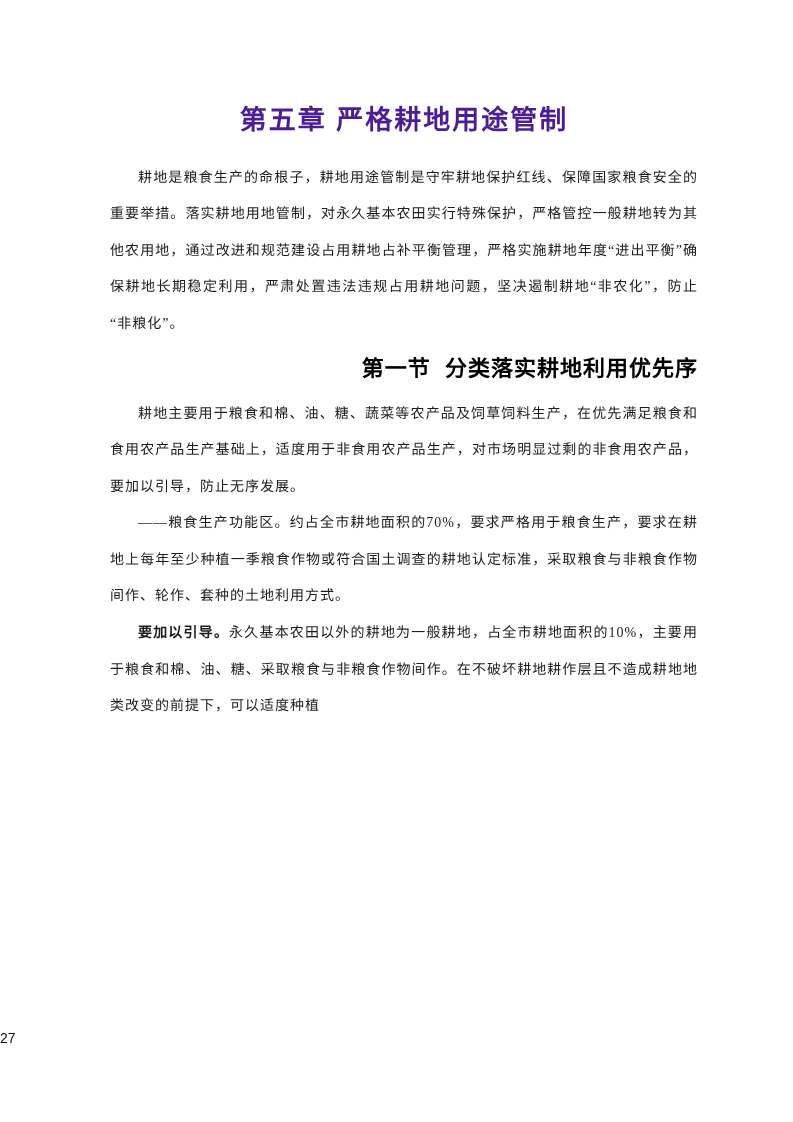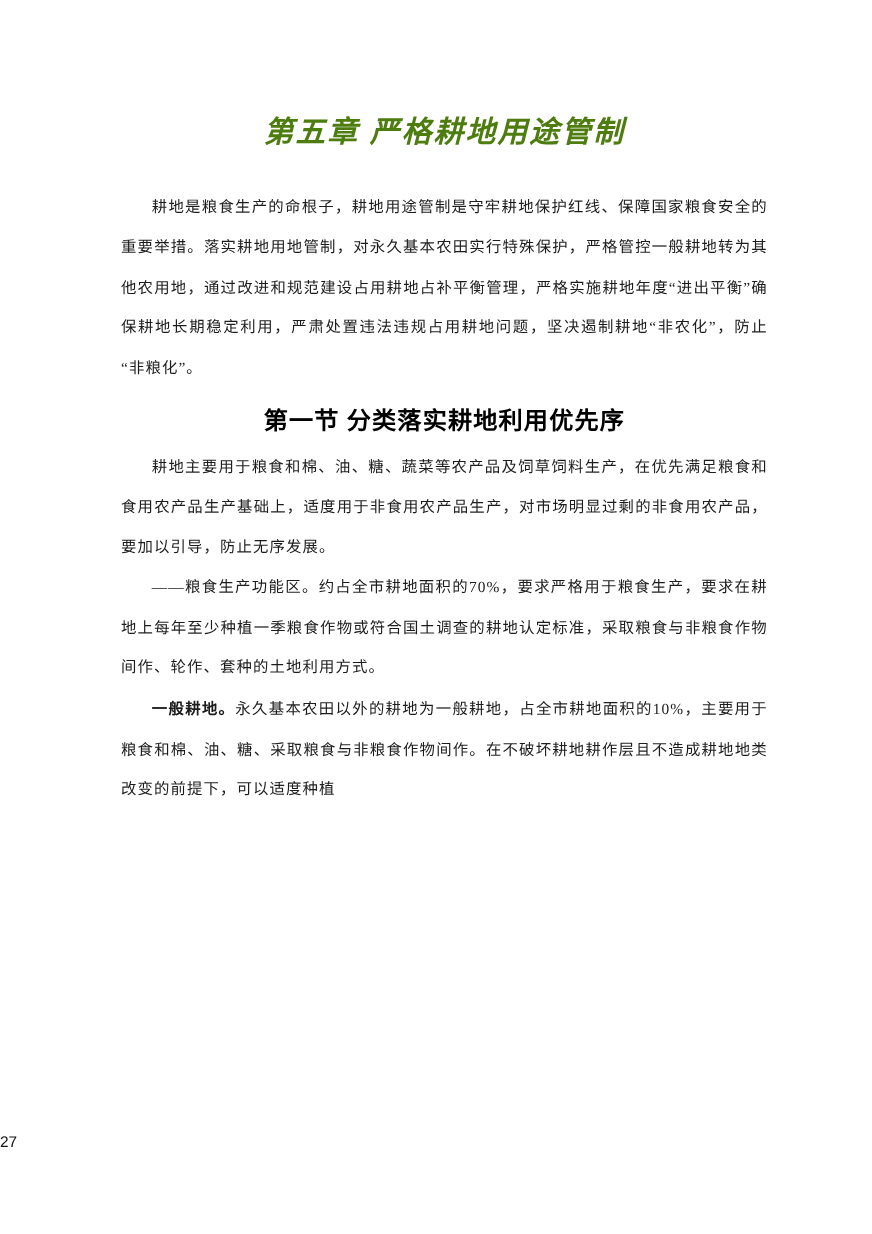--- a/index.html
+++ b/index.html
@@ -16,46 +16,45 @@
     font-family: "Liberation Serif", "DejaVu Serif", serif;
     color: #1c1c1c;
   }
   .content {
     position: absolute;
     left: 110px;
     top: 0;
     width: 588px;
   }
   .chapter-title {
-    margin: 102px 0 34px 0;
+    margin: 102px 0 22px 0;
     font-family: "Liberation Sans", "DejaVu Sans", sans-serif;
     font-weight: bold;
     font-size: 27px;
     line-height: 36px;
     text-align: center;
     letter-spacing: 2px;
-    color: #4d7c0f;
-    font-style: italic;
+    color: #4c1d95;
   }
   p.body-para {
     margin: 0;
     font-size: 14px;
     line-height: 36.4px;
     letter-spacing: 1px;
     text-align: justify;
     text-indent: 2em;
     word-break: break-all;
   }
   .section-title {
     margin: 14px 0 10px 0;
-    font-family: Liberation Serif, serif;
+    font-family: Liberation Mono, monospace;
     font-weight: bold;
     font-size: 22px;
     line-height: 30px;
-    text-align: center;
+    text-align: right;
     letter-spacing: 1px;
     color: #000000;
   }
   .lead-bold {
     font-family: "Liberation Sans", "DejaVu Sans", sans-serif;
     font-weight: bold;
   }
   .page-number {
     position: absolute;
     left: 0;
@@ -78,18 +77,18 @@
     <p class="body-para">耕地是粮食生产的命根子，耕地用途管制是守牢耕地保护红线、保障国家粮食安全的重要举措。落实耕地用地管制，对永久基本农田实行特殊保护，严格管控一般耕地转为其他农用地，通过改进和规范建设占用耕地占补平衡管理，严格实施耕地年度“进出平衡”确保耕地长期稳定利用，严肃处置违法违规占用耕地问题，坚决遏制耕地“非农化”，防止“非粮化”。</p>
 
     <h2 class="section-title">第一节 分类落实耕地利用优先序</h2>
 
     <p class="body-para">耕地主要用于粮食和棉、油、糖、蔬菜等农产品及饲草饲料生产，在优先满足粮食和食用农产品生产基础上，适度用于非食用农产品生产，对市场明显过剩的非食用农产品，要加以引导，防止无序发展。</p>
 
 
     <p class="body-para">——粮食生产功能区。约占全市耕地面积的70%，要求严格用于粮食生产，要求在耕地上每年至少种植一季粮食作物或符合国土调查的耕地认定标准，采取粮食与非粮食作物间作、轮作、套种的土地利用方式。</p>
 
 
-    <p class="body-para"><span class="lead-bold">一般耕地。</span><span>永久基本农田以外的耕地为一般耕地，占全市耕地面积的10%，主要用于粮食和棉、油、糖、采取粮食与非粮食作物间作。在不破坏耕地耕作层且不造成耕地地类改变的前提下，可以适度种植</span></p>
+    <p class="body-para"><span class="lead-bold">要加以引导。</span><span>永久基本农田以外的耕地为一般耕地，占全市耕地面积的10%，主要用于粮食和棉、油、糖、采取粮食与非粮食作物间作。在不破坏耕地耕作层且不造成耕地地类改变的前提下，可以适度种植</span></p>
 
   </div>
 
   <div class="page-number">27</div>
 </div>
 
 </body></html>

